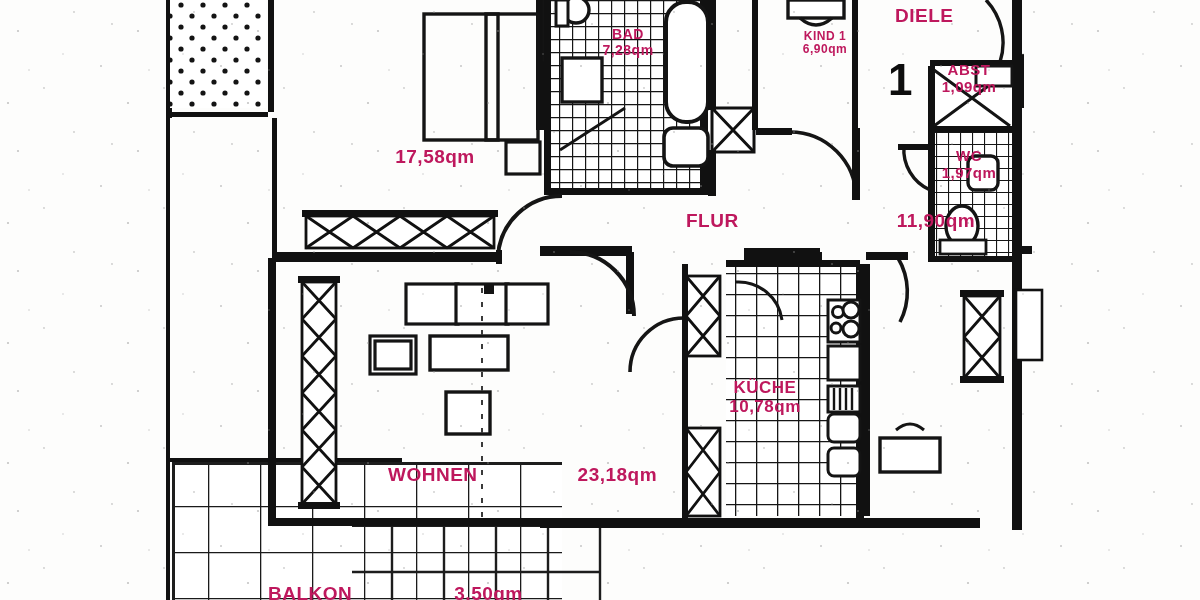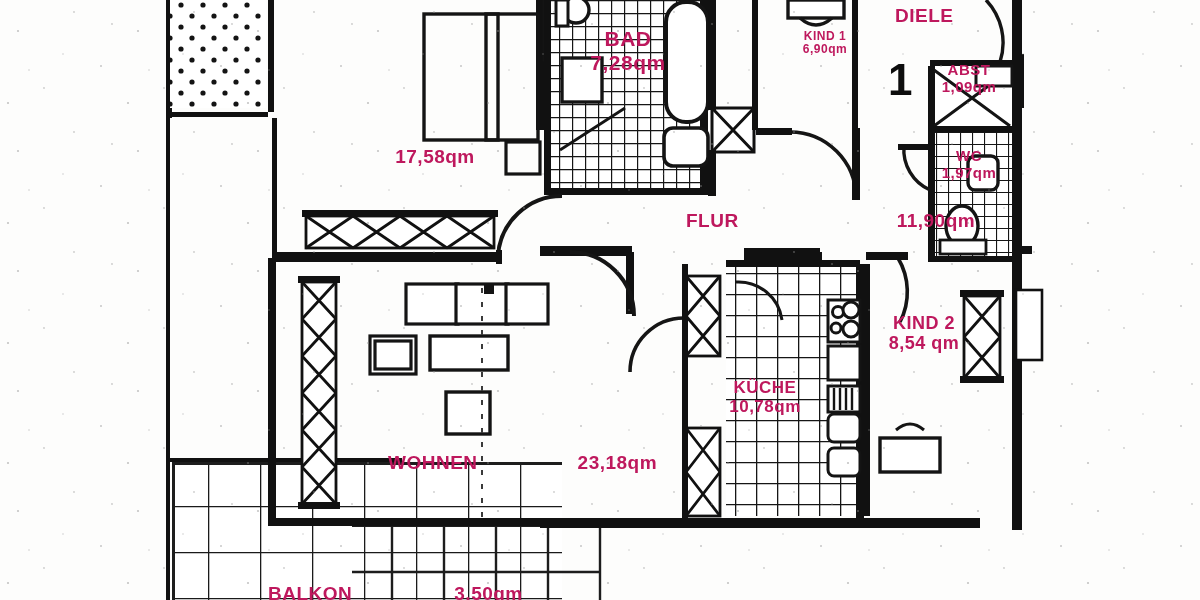--- a/index.html
+++ b/index.html
@@ -354,21 +354,21 @@
       </g>
     </g>
 
     <rect x="0" y="0" width="1200" height="600" fill="url(#pat-speck)" opacity="0.5"></rect>
   </svg>
 
   <div class="room-label lbl-center" style="left:350px; top:146px; width:170px; font-size:19px;">
     <span class="rl-area">17,58qm</span>
   </div>
 
-  <div class="room-label lbl-center" style="left:583px; top:27px; width:90px; font-size:21px;">
+  <div class="room-label lbl-center" style="left:583px; top:27px; width:90px; font-size:14px;">
     <span class="rl-name">BAD</span>
     <span class="rl-area">7,28qm</span>
   </div>
 
   <div class="room-label lbl-center" style="left:783px; top:30px; width:84px; font-size:12px;">
     <span class="rl-name">KIND 1</span>
     <span class="rl-area">6,90qm</span>
   </div>
 
   <div class="room-label lbl-left" style="left:895px; top:5px; width:100px; font-size:19px;">
@@ -386,31 +386,27 @@
     <span class="rl-name">WC</span>
     <span class="rl-area">1,97qm</span>
   </div>
 
   <div class="room-label lbl-row" style="left:686px; top:210px; font-size:19px;">
     <span class="rl-name">FLUR</span>
     <span style="display:inline-block; width:70px;"></span>
     <span class="rl-area">11,90qm</span>
   </div>
 
-  <div class="room-label lbl-center" style="left:880px; top:313px; width:88px; font-size:18px;">
-    <span class="rl-name">KIND 2</span>
-    <span class="rl-area">8,54 qm</span>
-  </div>
 
   <div class="room-label lbl-center" style="left:724px; top:378px; width:82px; font-size:17px;">
     <span class="rl-name">KÜCHE</span>
     <span class="rl-area">10,78qm</span>
   </div>
 
-  <div class="room-label lbl-row" style="left:388px; top:452px; font-size:19px;">
+  <div class="room-label lbl-row" style="left:388px; top:464px; font-size:19px;">
     <span class="rl-name">WOHNEN</span>
     <span style="display:inline-block; width:12px;"></span>
     <span class="rl-area">23,18qm</span>
   </div>
 
   <div class="room-label lbl-row" style="left:268px; top:583px; font-size:19px;">
     <span class="rl-name">BALKON</span>
     <span style="display:inline-block; width:14px;"></span>
     <span class="rl-area">3,50qm</span>
   </div>

